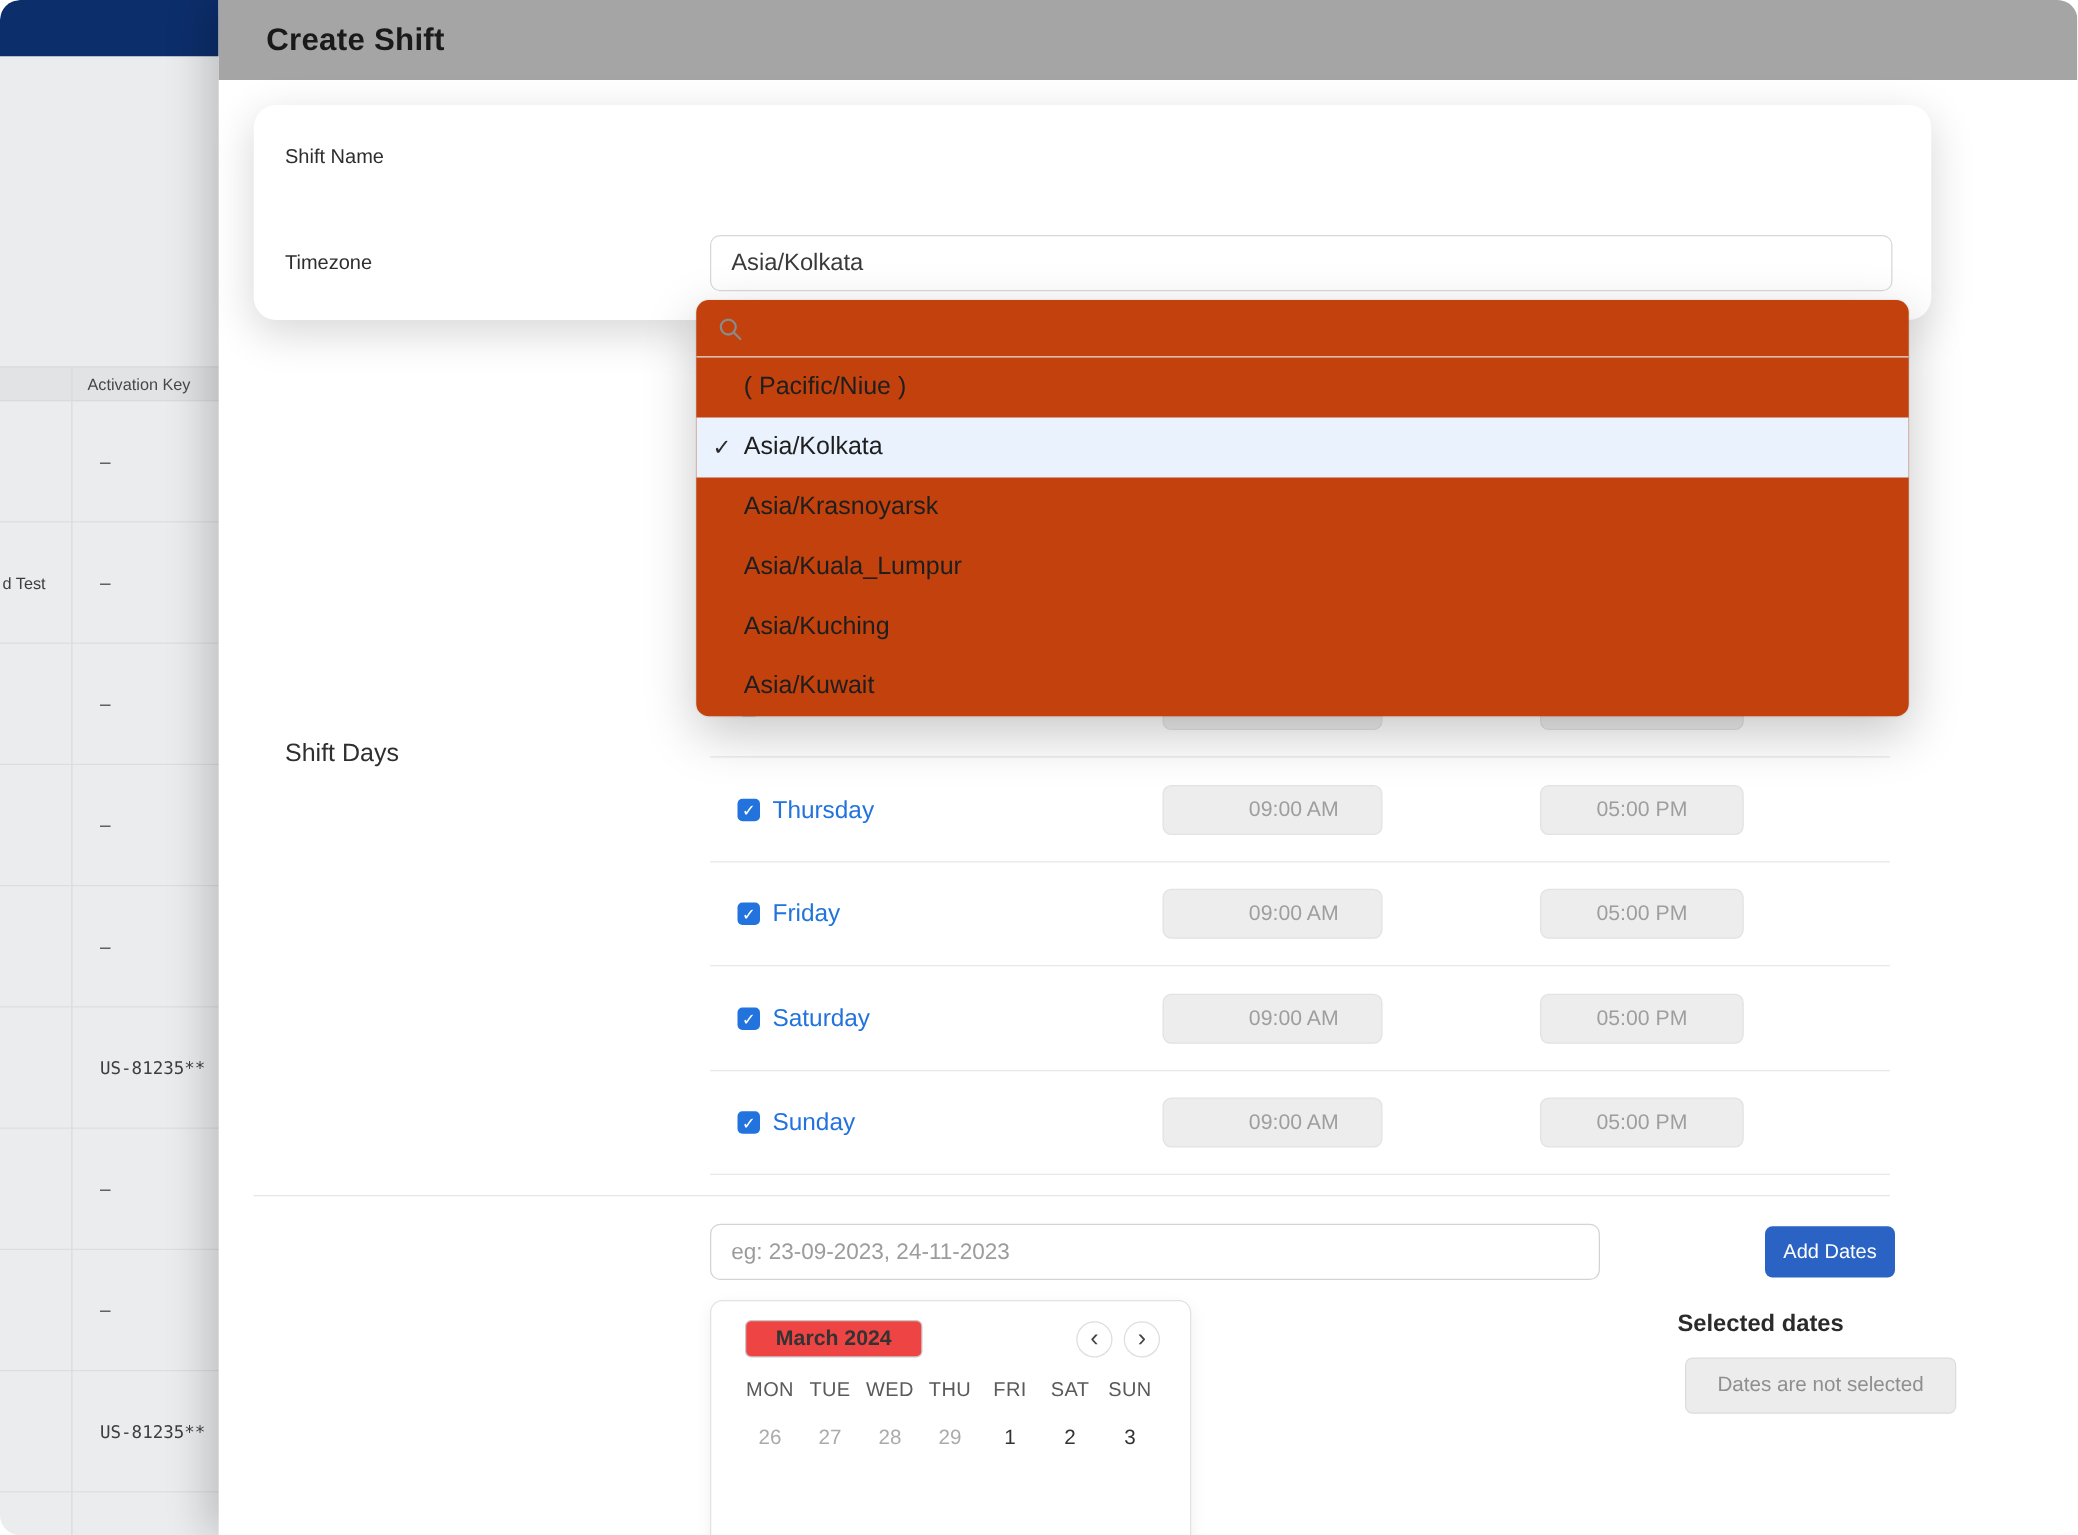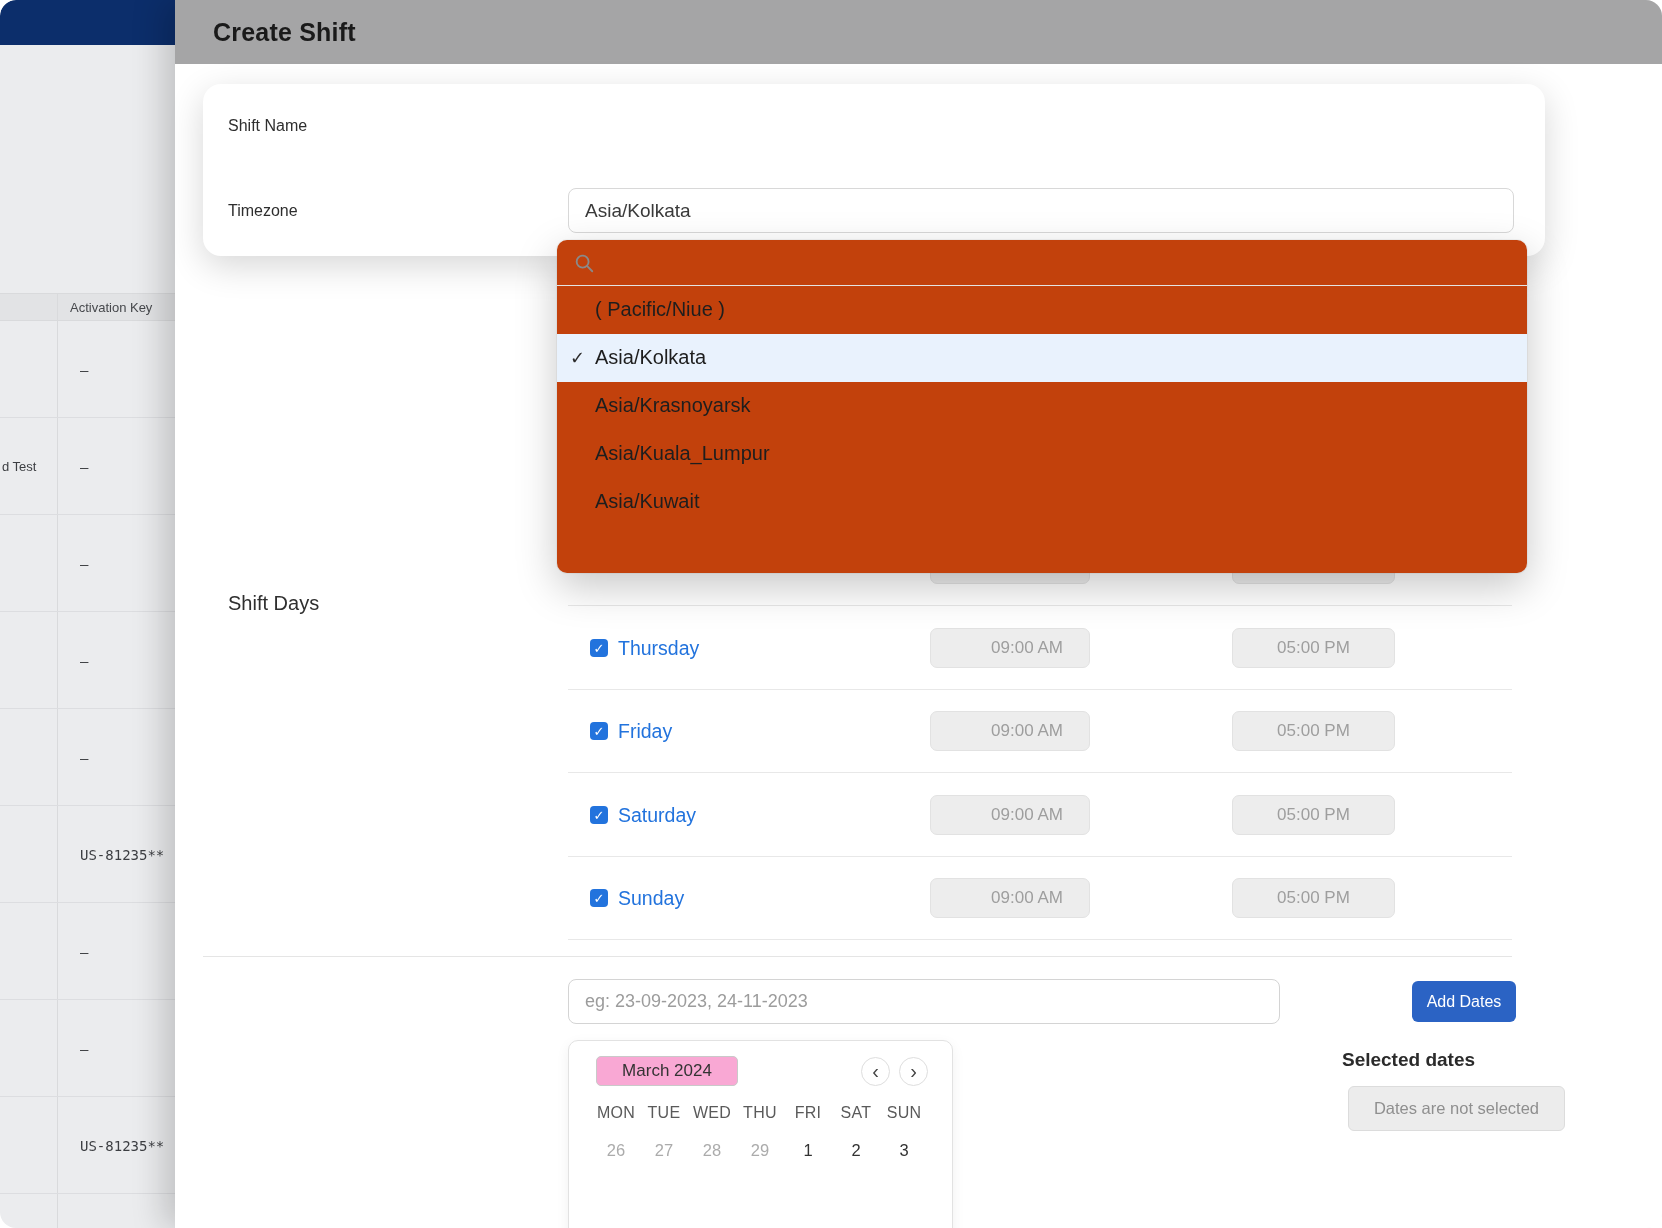--- a/index.html
+++ b/index.html
@@ -62,21 +62,21 @@
     border-bottom:1px solid #e8e8e8; z-index:2; }
   .cb{ position:absolute; left:22px; top:33px; width:18px; height:18px;
     background:#2273dd; border-radius:4px; color:#fff; font-size:13px;
     display:flex; align-items:center; justify-content:center; cursor:pointer; }
   .cb i{ font-style:normal; }
   .day-label{ position:absolute; left:50px; top:0; height:84px; display:flex; align-items:center;
     font-size:19.5px; color:#2273dd; cursor:pointer; }
   .time-btn{ position:absolute; top:22px; height:40px; background:#ededed;
     border:1px solid #e2e2e2; border-radius:7px; color:#9e9e9e; font-size:17px;
     font-family:"Liberation Sans", sans-serif; display:flex; align-items:center; justify-content:center; }
-  .time-start{ left:362px; width:160px;padding-left:34px; }
+  .time-start{ left:362px; width:176px;padding-left:34px; }
   .time-end{ left:664px; width:163px; }
 
   .section-divider{ position:absolute; left:203px; top:956px; width:1309px; height:1px;
     background:#e5e5e5; z-index:2; }
 
   
   .dates-input{ position:absolute; left:568px; top:979px; width:712px; height:45px;
     border:1px solid #d4d4d4; border-radius:8px; padding:10px 16px; z-index:2;
     font-family:"Liberation Sans", sans-serif; font-size:18px; color:#3a3a3a; outline:none; background:#fff;}
   .dates-input::placeholder{ color:#9c9c9c; }
@@ -88,21 +88,21 @@
   .no-dates-box{ position:absolute; left:1300px; top:1086px; width:217px; height:45px;
     background:#ececec; border:1px solid #dcdcdc; border-radius:6px; z-index:2;
     display:flex; align-items:center; justify-content:center; font-size:16.5px; color:#8f8f8f;margin-left:48px; }
 
   
   .calendar{ position:absolute; left:568px; top:1040px; width:385px; height:220px;
     background:#ffffff; border:1px solid #e2e2e2; border-radius:10px; z-index:2;
     box-shadow:0 4px 14px rgba(0,0,0,0.06); }
   .cal-month{ position:absolute; left:27px; top:15px; width:142px; height:30px;
     border:1px solid #c9c9c9; border-radius:5px; display:flex; align-items:center; justify-content:center;
-    font-size:17px; color:#333; cursor:pointer; background:#f9a8d4;}
+    font-size:17px; color:#333; cursor:pointer; background:#ef4444;font-weight:bold;}
   .cal-nav{ position:absolute; top:16px; width:29px; height:29px; border:1px solid #dedede;
     border-radius:50%; background:#fff; display:flex; align-items:center; justify-content:center;
     font-size:20px; color:#444; cursor:pointer; line-height:1; padding-bottom:2px;}
   .cal-prev{ left:292px; } .cal-next{ left:330px; }
   .cal-grid{ position:absolute; left:23px; width:336px; display:flex; }
   .cal-grid > div{ width:48px; text-align:center; }
   .cal-weekdays{ top:63px; }
   .cal-weekdays > div{ font-size:16px; color:#5a5a5a; font-weight:500; letter-spacing:0.3px; }
   .cal-dates{ top:100px; }
   .cal-dates > div{ font-size:16.5px; color:#333; cursor:pointer; }
@@ -265,17 +265,20 @@
       <span class="dd-check">✓</span>
       <span>Asia/Kolkata</span>
     </div>
     <div class="dd-option">
       <span>Asia/Krasnoyarsk</span>
     </div>
     <div class="dd-option">
       <span>Asia/Kuala_Lumpur</span>
     </div>
     <div class="dd-option">
+      <span>Asia/Kuching</span>
+    </div>
+    <div class="dd-option">
       <span>Asia/Kuwait</span>
     </div>
   </div>
 
 </div>
 
 </body></html>

